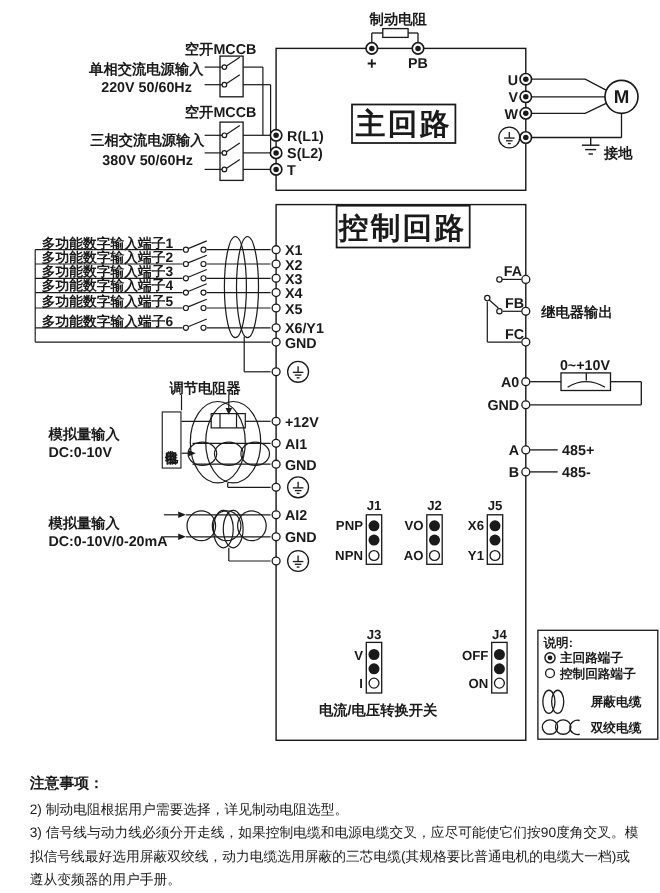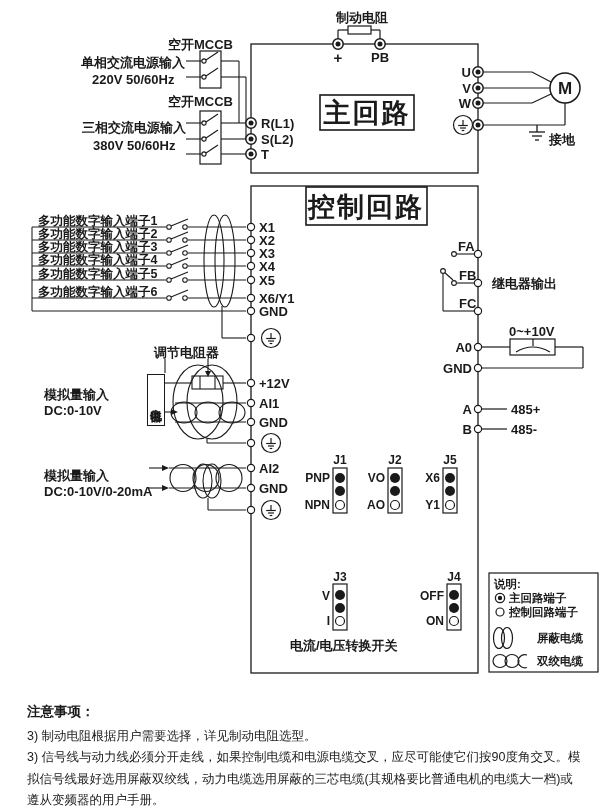--- a/index.html
+++ b/index.html
@@ -357,16 +357,16 @@
     <ellipse cx="512" cy="661" rx="7" ry="6.5"></ellipse>
     <path d="M527,655 A7,6.5 0 1 0 527,667.5"></path>
   </g>
   <text x="537" y="665" class="t11">双绞电缆</text>
 </svg>
 
 <div class="pot-label">电位器</div>
 
 <div class="notes">
   <div class="nt">注意事项：</div>
-  <div>3) 制动电阻根据用户需要选择，详见制动电阻选型。</div>
+  <div>2) 制动电阻根据用户需要选择，详见制动电阻选型。</div>
   <div>3) 信号线与动力线必须分开走线，如果控制电缆和电源电缆交叉，应尽可能使它们按90度角交叉。模拟信号线最好选用屏蔽双绞线，动力电缆选用屏蔽的三芯电缆(其规格要比普通电机的电缆大一档)或遵从变频器的用户手册。</div>
 </div>
 </div>
 
 </body></html>

